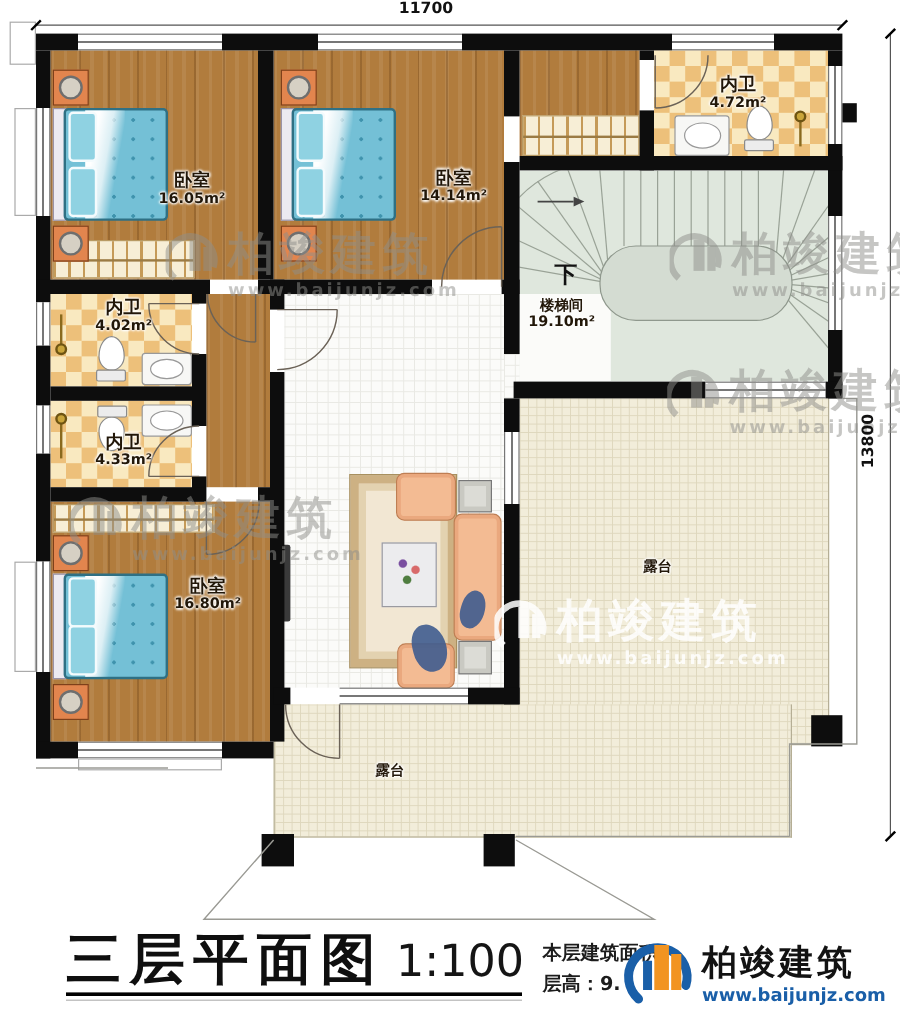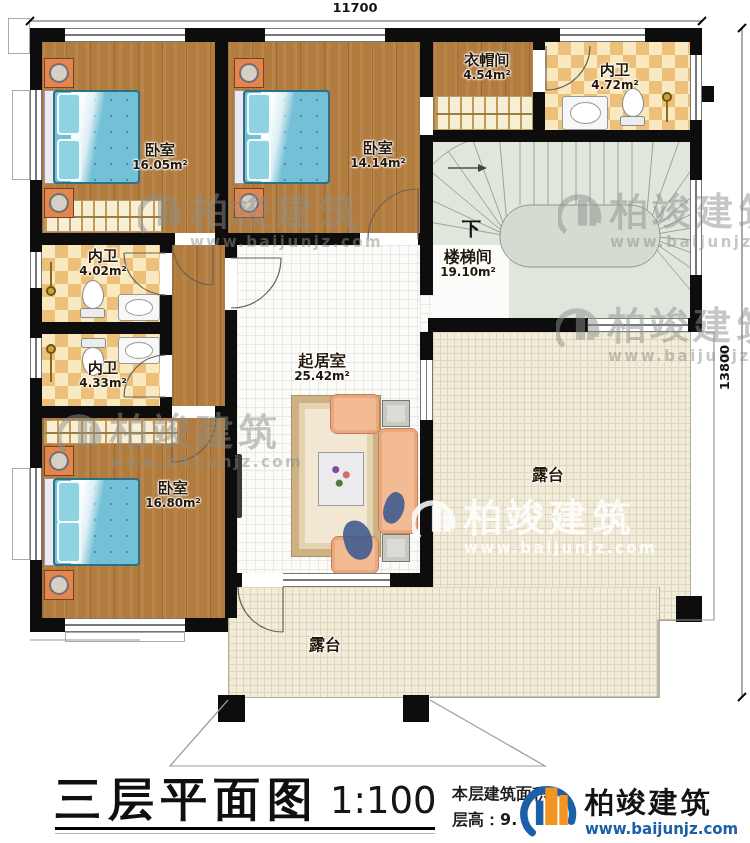--- a/index.html
+++ b/index.html
@@ -56,21 +56,21 @@
   .ctable{background:#ececee;border:1.5px solid #9a9aa0;box-sizing:border-box;}
   .ctable::after{content:"";position:absolute;inset:0;
     background:radial-gradient(circle at 38% 32%,#7a4fa0 3px,transparent 4px),
                radial-gradient(circle at 62% 42%,#d86a6a 3px,transparent 4px),
                radial-gradient(circle at 46% 58%,#4f7d3f 3px,transparent 4px);}
   .blob{background:#3f5c8f;border-radius:45% 55% 50% 50%;opacity:.9;}
   .tv{background:#3a3a3a;border-radius:2px;}
   
   .rlabel{text-align:center;color:#221709;font-weight:bold;line-height:1.15;
     text-shadow:0 1px 2px rgba(255,255,255,.95),0 -1px 2px rgba(255,255,255,.95),1px 0 2px rgba(255,255,255,.95),-1px 0 2px rgba(255,255,255,.95);}
-  .rname{font-size:15px;} .rarea{font-size:12px;} .rname-lg{font-size:16px;}
+  .rname{font-size:15px;} .rarea{font-size:12px;} .rname-lg{font-size:12px;}
   .dimtext{font-size:13px;font-weight:bold;color:#111;text-align:center;}
   .down-label{font-size:19px;font-weight:bold;color:#111;}
   
   .wm{display:flex;align-items:flex-start;gap:6px;color:#8f8f8b;opacity:.5;font-weight:bold;white-space:nowrap;pointer-events:none;}
   .wm .t1{font-size:38px;letter-spacing:5px;line-height:1;}
   .wm .t2{font-size:15px;letter-spacing:2.5px;margin-top:3px;}
   .wm .glyph{width:46px;height:46px;flex:0 0 auto;}
   .wm.white{color:#ffffff;opacity:.85;}
   
   .title-main{font-size:46px;font-weight:bold;color:#0f0f0f;letter-spacing:7px;line-height:1;}
@@ -372,44 +372,36 @@
   </div>
 
   <div class="abs rlabel" style="left:110px;top:142px;width:100px;">
     <div class="rname">卧室</div>
     <div class="rarea">16.05m²</div>
   </div>
   <div class="abs rlabel" style="left:328px;top:140px;width:100px;">
     <div class="rname">卧室</div>
     <div class="rarea">14.14m²</div>
   </div>
-  <div class="abs rlabel" style="left:437px;top:52px;width:100px;">
-    <div class="rname">衣帽间</div>
-    <div class="rarea">4.54m²</div>
-  </div>
   <div class="abs rlabel" style="left:565px;top:62px;width:100px;">
     <div class="rname">内卫</div>
     <div class="rarea">4.72m²</div>
   </div>
   <div class="abs down-label" style="left:462px;top:216px;">下</div>
   <div class="abs rlabel" style="left:418px;top:248px;width:100px;">
     <div class="rname-lg rname">楼梯间</div>
     <div class="rarea">19.10m²</div>
   </div>
   <div class="abs rlabel" style="left:53px;top:248px;width:100px;">
     <div class="rname">内卫</div>
     <div class="rarea">4.02m²</div>
   </div>
   <div class="abs rlabel" style="left:53px;top:360px;width:100px;">
     <div class="rname">内卫</div>
     <div class="rarea">4.33m²</div>
-  </div>
-  <div class="abs rlabel" style="left:272px;top:352px;width:100px;">
-    <div class="rname-lg rname">起居室</div>
-    <div class="rarea">25.42m²</div>
   </div>
   <div class="abs rlabel" style="left:123px;top:480px;width:100px;">
     <div class="rname">卧室</div>
     <div class="rarea">16.80m²</div>
   </div>
   <div class="abs rlabel" style="left:498px;top:466px;width:100px;">
     <div class="rname-lg rname">露台</div>
   </div>
   <div class="abs rlabel" style="left:275px;top:636px;width:100px;">
     <div class="rname-lg rname">露台</div>

